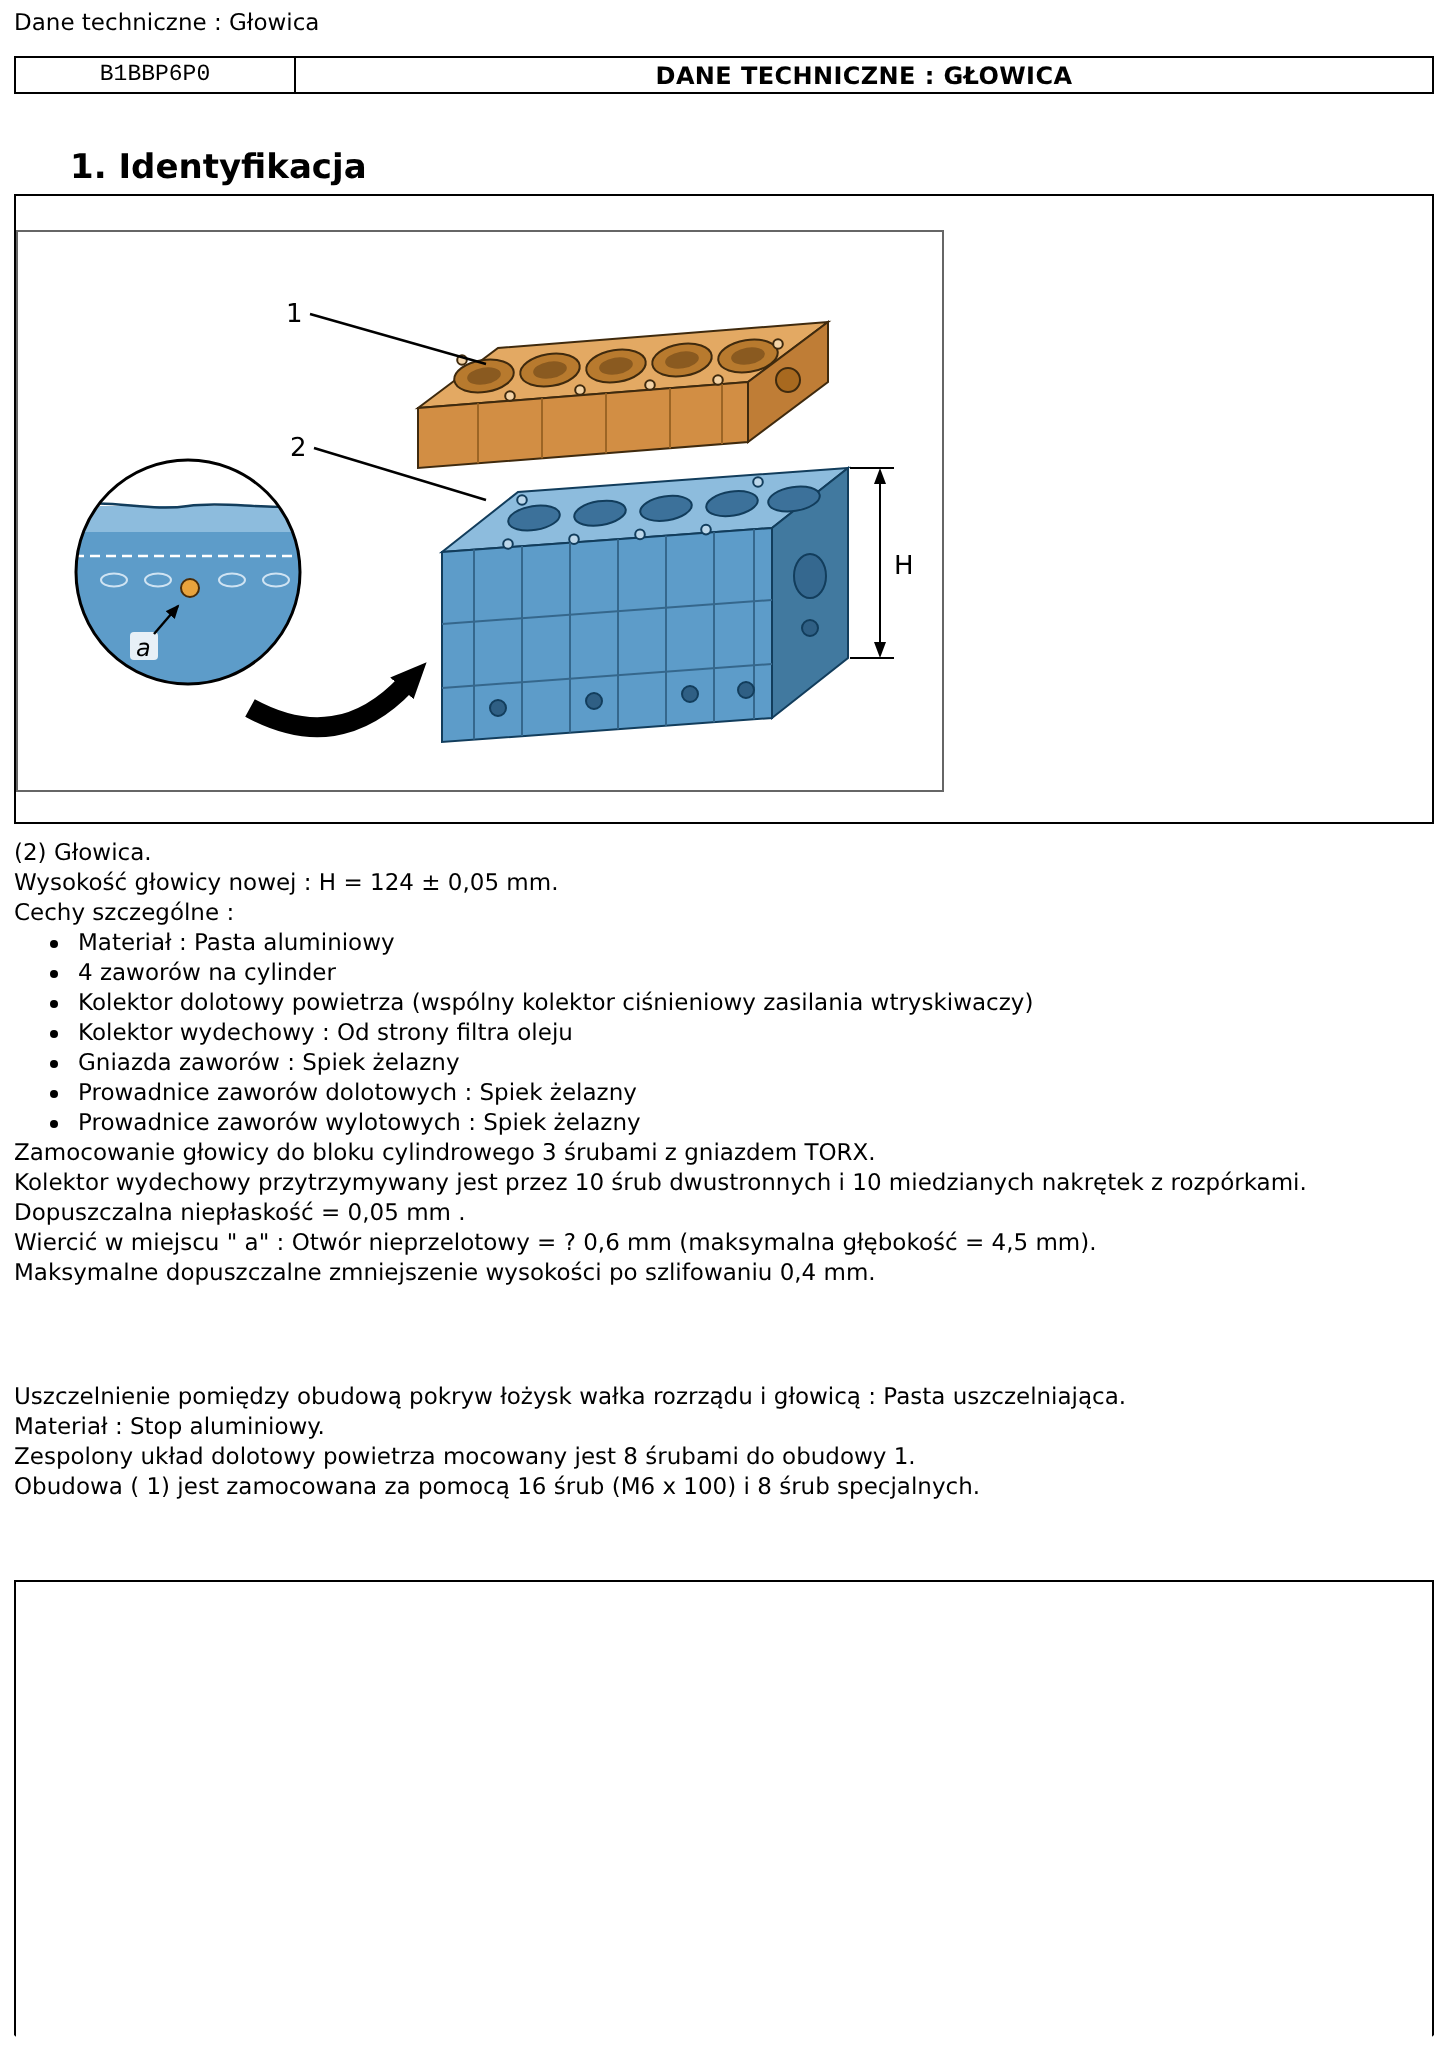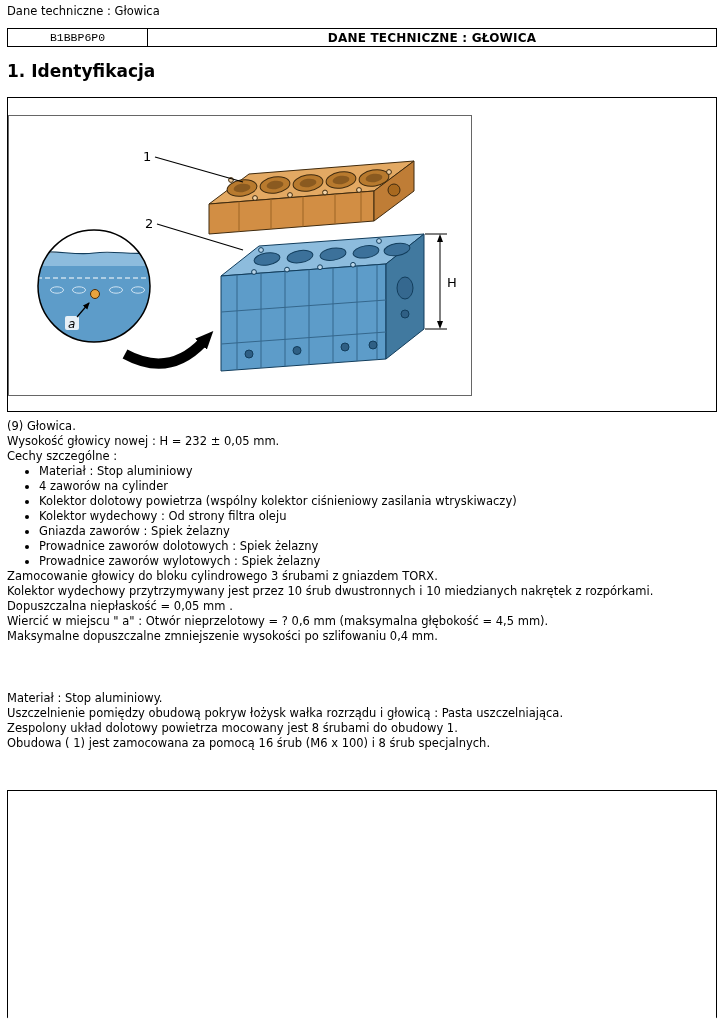--- a/index.html
+++ b/index.html
@@ -10,21 +10,21 @@
   .breadcrumb { position:absolute; left:7px; top:4px; font-size:11.5px; }
 
   .header-table { position:absolute; left:7px; top:28px; width:710px; height:19px;
                   border:1px solid #000; display:flex; align-items:stretch; background:#fff; }
   .header-code { width:140px; border-right:1px solid #000; display:flex; align-items:center;
                  justify-content:center; font-size:11.5px;font-family:Liberation Mono, monospace; }
   .header-title { flex:1; display:flex; align-items:center; justify-content:center;
                   font-weight:bold; font-size:12px; letter-spacing:0.2px; }
 
   .h { position:absolute; left:7px; font-size:17px; font-weight:bold; }
-  #h1 { top:61px; }
+  #h1 { top:74px;margin-left:28px; }
   #h2 { top:664px; }
 
   .figure-box { position:absolute; left:7px; top:97px; width:710px; height:315px;
                 border:1px solid #000; background:#fff; }
   .image-area { position:absolute; left:0; top:17px; width:464px; height:281px;
                 border:1px solid #666; background:#fff; overflow:hidden; }
   .caption-row { position:absolute; left:0; right:0; bottom:0; height:15px;
                  border-top:1px solid #000; font-size:9.5px; line-height:14px; }
   .caption-text { position:absolute; left:3px; top:0; }
   .caption-divider { position:absolute; left:593px; top:0; bottom:0; border-left:1px solid #000; }
@@ -181,42 +181,42 @@
           <text x="59" y="212" font-size="12" font-style="italic">a</text>
         </g>
 
         <path d="M116,238 Q160,262 194,226" stroke="#000" stroke-width="10" fill="none" marker-end="url(#bigArrow)"></path>
       </svg>
     </div>
 
   </div>
 
   <div class="tb" id="tb1">
-    <div class="line">(9) Głowica.</div>
-    <div class="line">Wysokość głowicy nowej : H = 232 ± 0,05 mm.</div>
+    <div class="line">(2) Głowica.</div>
+    <div class="line">Wysokość głowicy nowej : H = 124 ± 0,05 mm.</div>
     <div class="line">Cechy szczególne :</div>
     <ul>
-      <li>Materiał : Stop aluminiowy</li>
+      <li>Materiał : Pasta aluminiowy</li>
       <li>4 zaworów na cylinder</li>
       <li>Kolektor dolotowy powietrza (wspólny kolektor ciśnieniowy zasilania wtryskiwaczy)</li>
       <li>Kolektor wydechowy : Od strony filtra oleju</li>
       <li>Gniazda zaworów : Spiek żelazny</li>
       <li>Prowadnice zaworów dolotowych : Spiek żelazny</li>
       <li>Prowadnice zaworów wylotowych : Spiek żelazny</li>
     </ul>
     <div class="line">Zamocowanie głowicy do bloku cylindrowego 3 śrubami z gniazdem TORX.</div>
     <div class="line">Kolektor wydechowy przytrzymywany jest przez 10 śrub dwustronnych i 10 miedzianych nakrętek z rozpórkami.</div>
     <div class="line">Dopuszczalna niepłaskość = 0,05 mm .</div>
     <div class="line">Wiercić w miejscu " a" : Otwór nieprzelotowy = ? 0,6 mm (maksymalna głębokość = 4,5 mm).</div>
     <div class="line">Maksymalne dopuszczalne zmniejszenie wysokości po szlifowaniu 0,4 mm.</div>
   </div>
 
 
   <div class="tb" id="tb2">
+    <div class="line">Uszczelnienie pomiędzy obudową pokryw łożysk wałka rozrządu i głowicą : Pasta uszczelniająca.</div>
     <div class="line">Materiał : Stop aluminiowy.</div>
-    <div class="line">Uszczelnienie pomiędzy obudową pokryw łożysk wałka rozrządu i głowicą : Pasta uszczelniająca.</div>
     <div class="line">Zespolony układ dolotowy powietrza mocowany jest 8 śrubami do obudowy 1.</div>
     <div class="line">Obudowa ( 1) jest zamocowana za pomocą 16 śrub (M6 x 100) i 8 śrub specjalnych.</div>
   </div>
 
   <div class="open-frame"></div>
 
 </div>
 
 </body></html>

